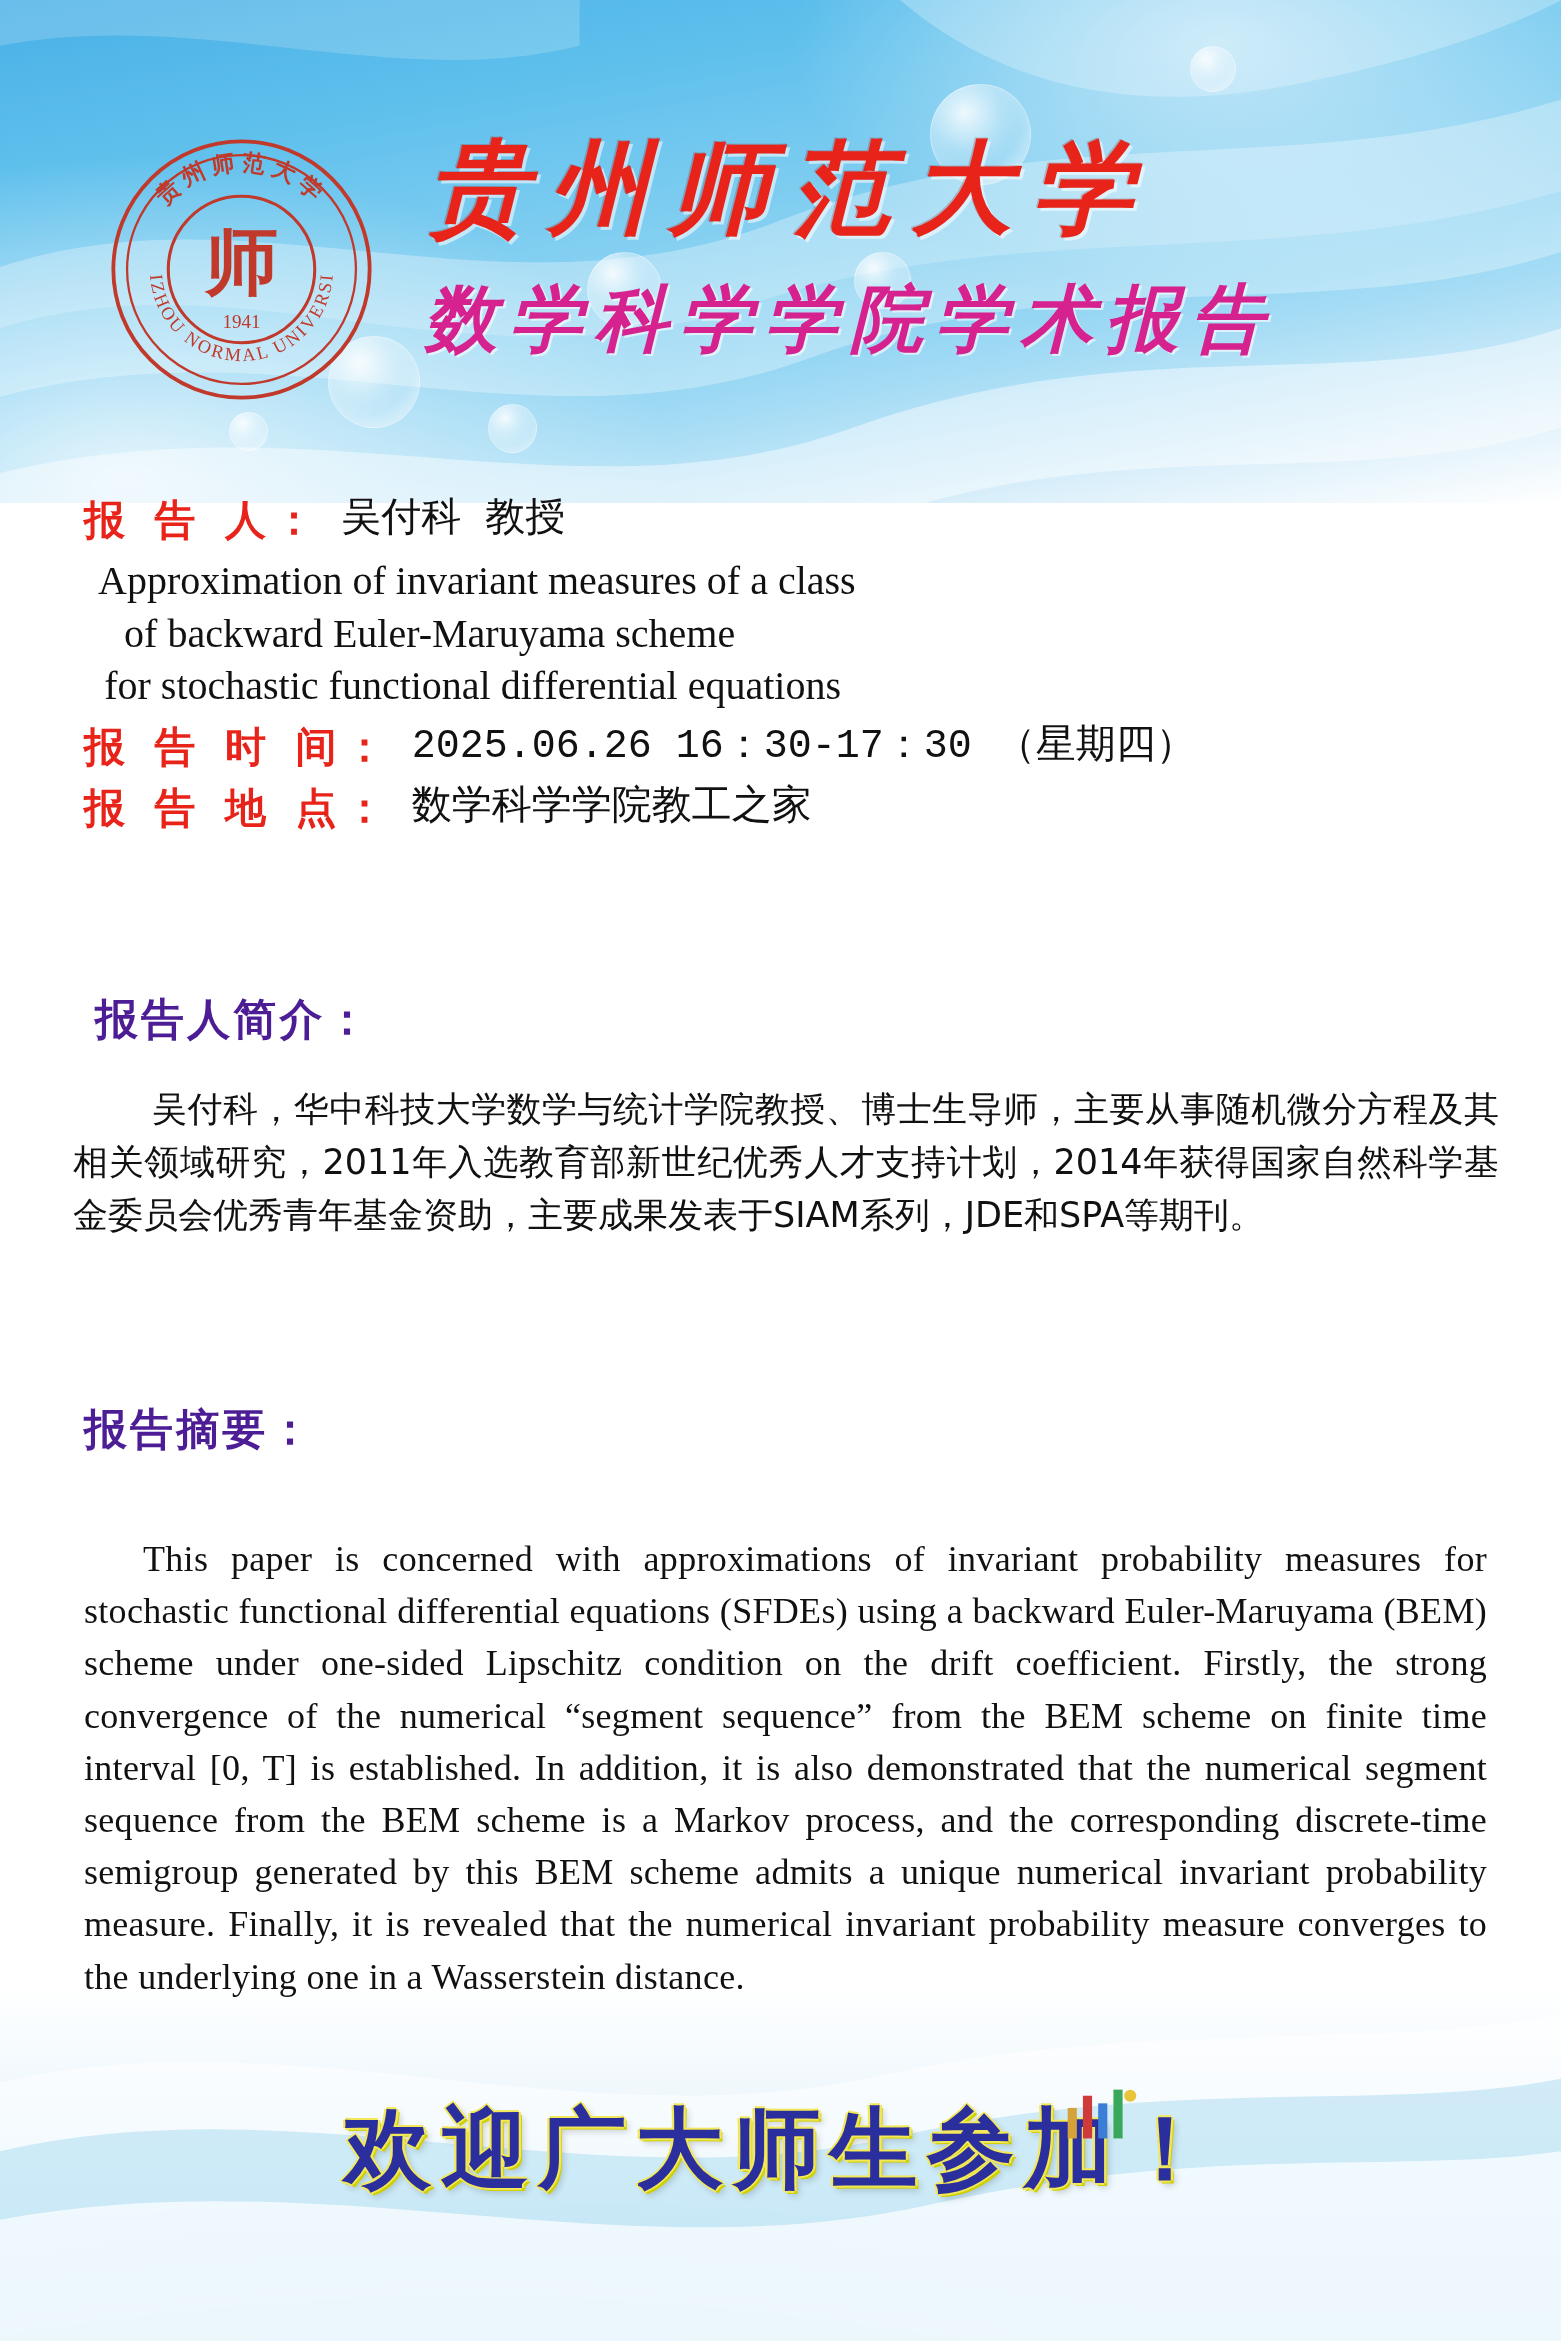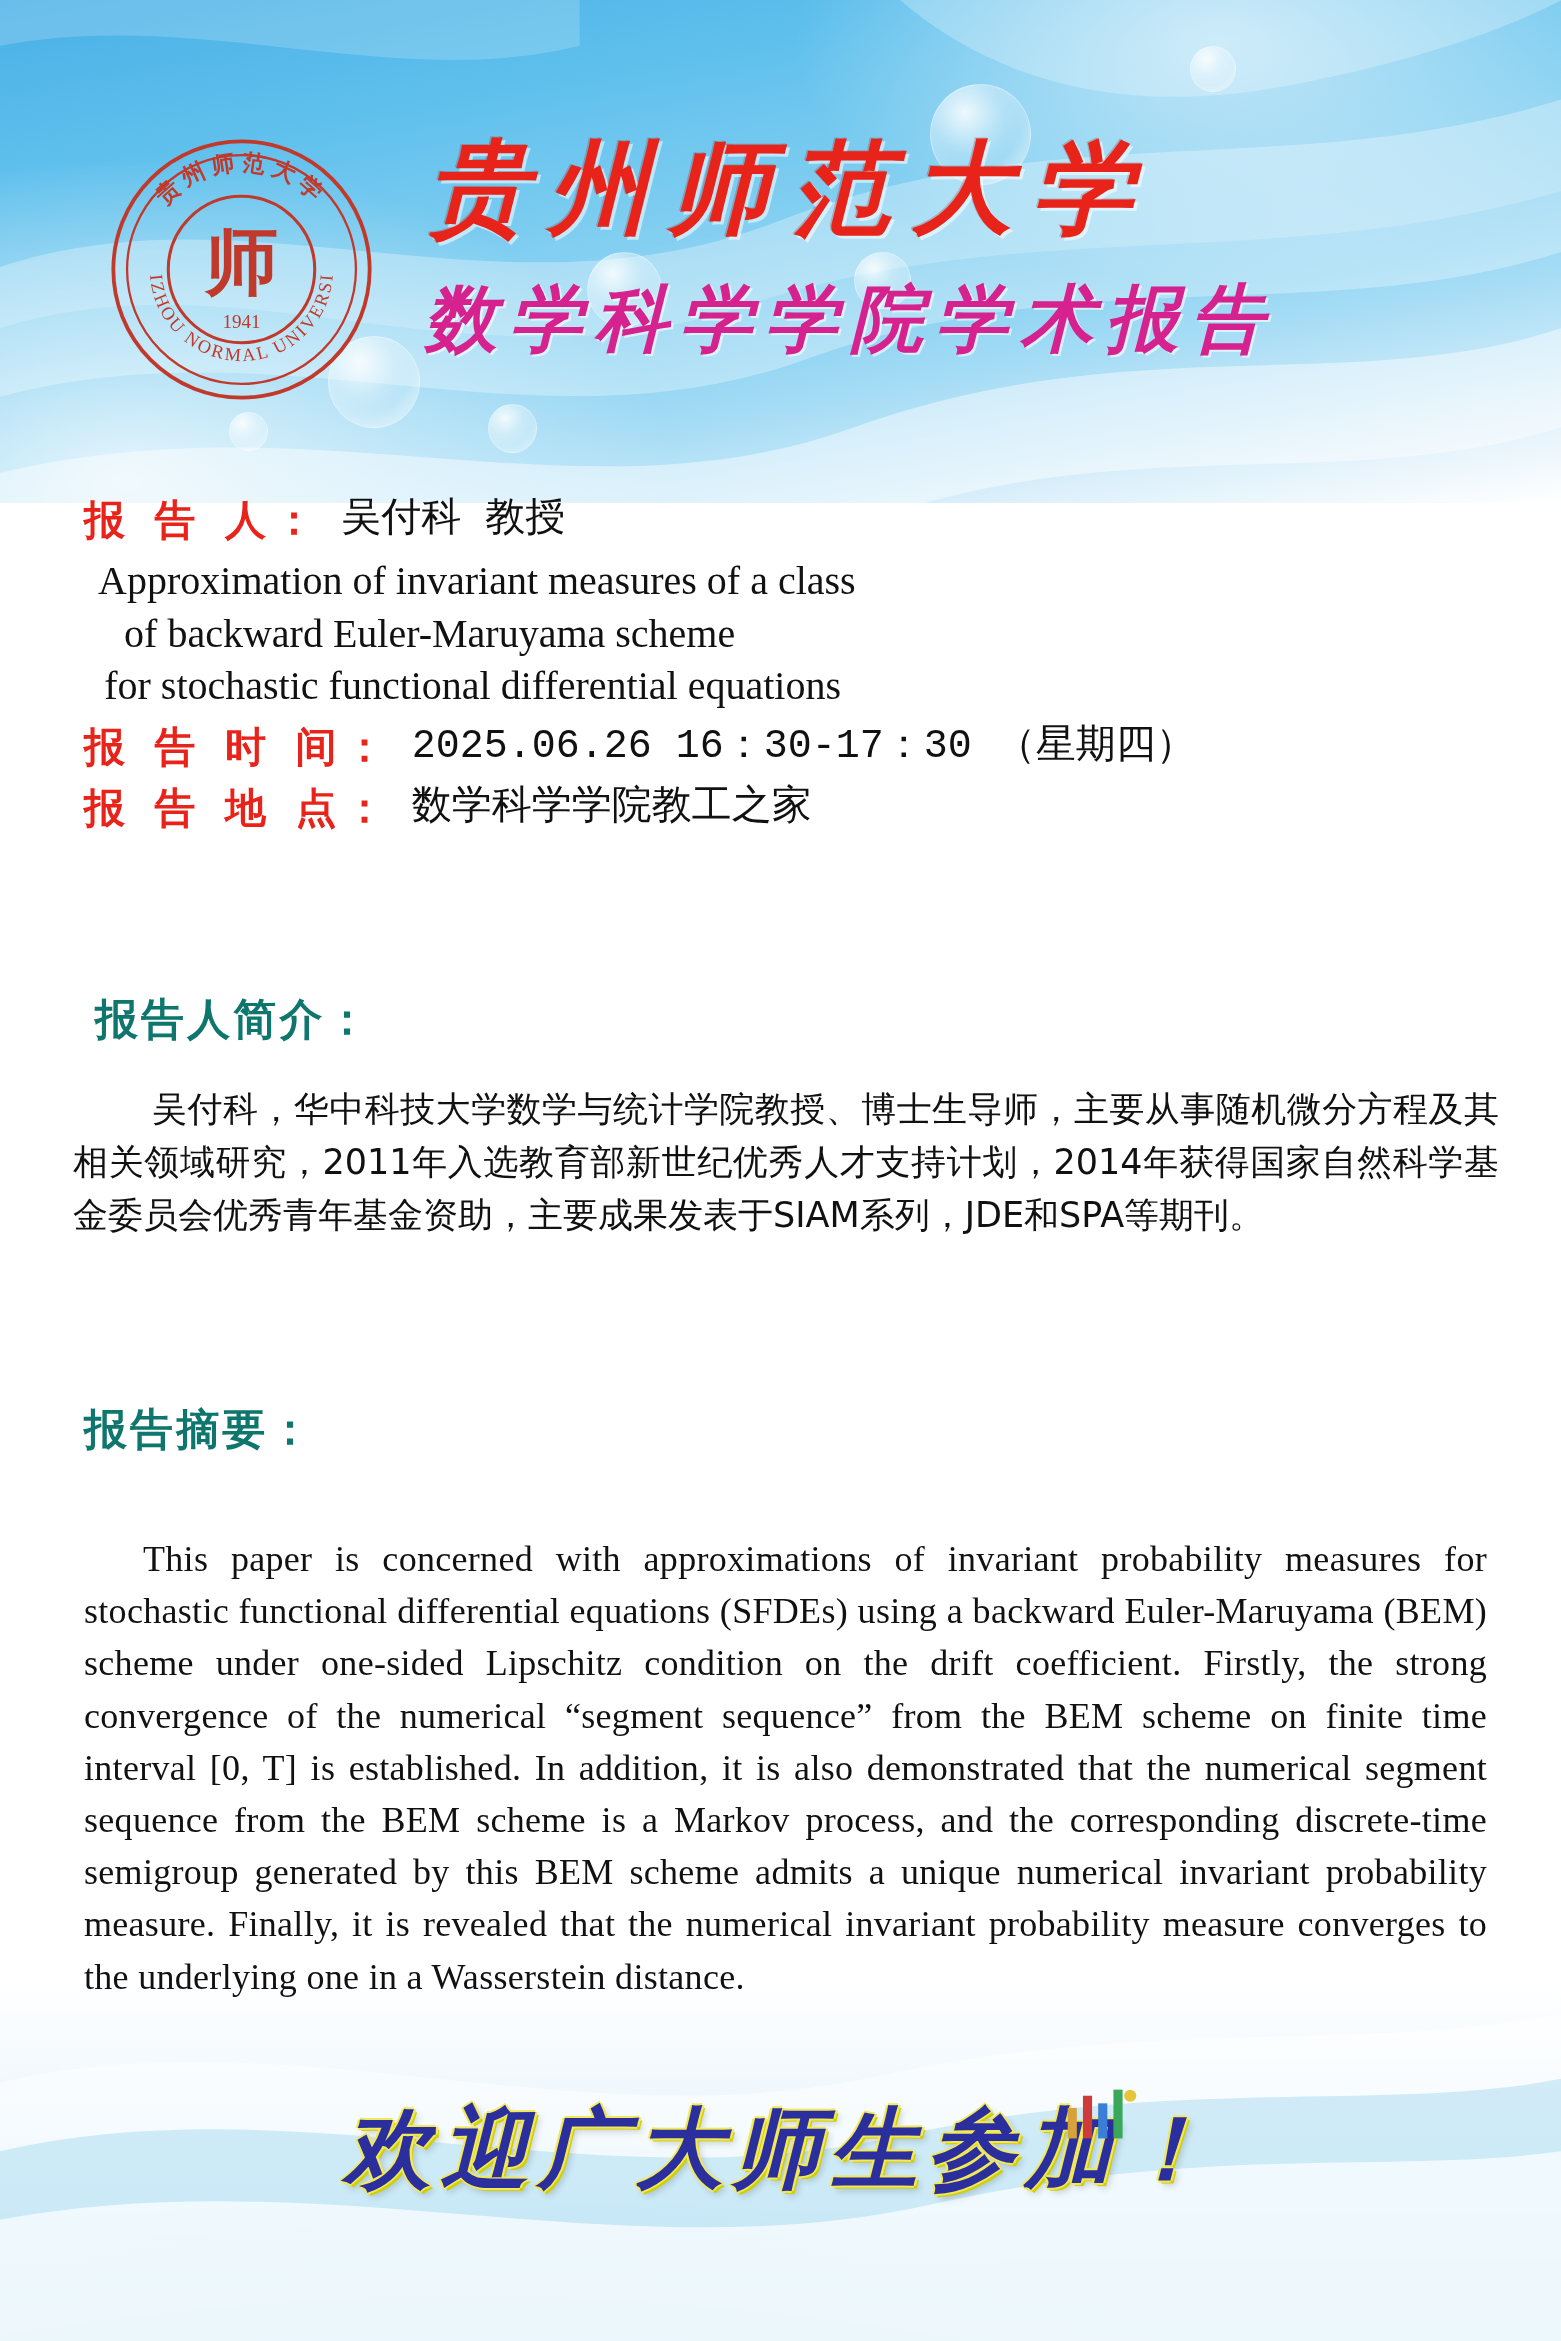--- a/index.html
+++ b/index.html
@@ -129,21 +129,21 @@
     font-family: "Liberation Serif", serif;
     font-size: 40px;
   }
   .title-lines div { white-space: nowrap; margin-left: 11px; }
   .title-lines .l2 { padding-left: 26px; }
   .title-lines .l3 { padding-left: 6.1px; }
 
   
   .sec-head {
     position: absolute;
-    color: #0f766e;
+    color: #4c1d95;
     font-size: 43px;
     font-weight: bold;
     font-family: "DejaVu Sans", sans-serif;
     letter-spacing: 3.1px;
   }
   .bio {
     position: absolute;
     left: 73px;
     top: 1083px;
     width: 1426px;
@@ -171,21 +171,20 @@
   
   .footer {
     position: absolute;
     left: 0;
     top: 2090px;
     width: 1562px;
     text-align: center;
     font-family: "DejaVu Sans", sans-serif;
     font-size: 88px;
     font-weight: bold;
-    font-style: italic;
     letter-spacing: 9.2px;
     color: #2b2f9e;
     text-shadow:
       2.3px 0 0 #f2e85a, -2.3px 0 0 #f2e85a,
       0 2.3px 0 #f2e85a, 0 -2.3px 0 #f2e85a,
       3.1px 3.1px 0 #cfd000, 4.6px 4.6px 7.6px rgba(0,0,0,0.18);
   }
   .footer-emoji {
     position: absolute;
     left: 1060px;

